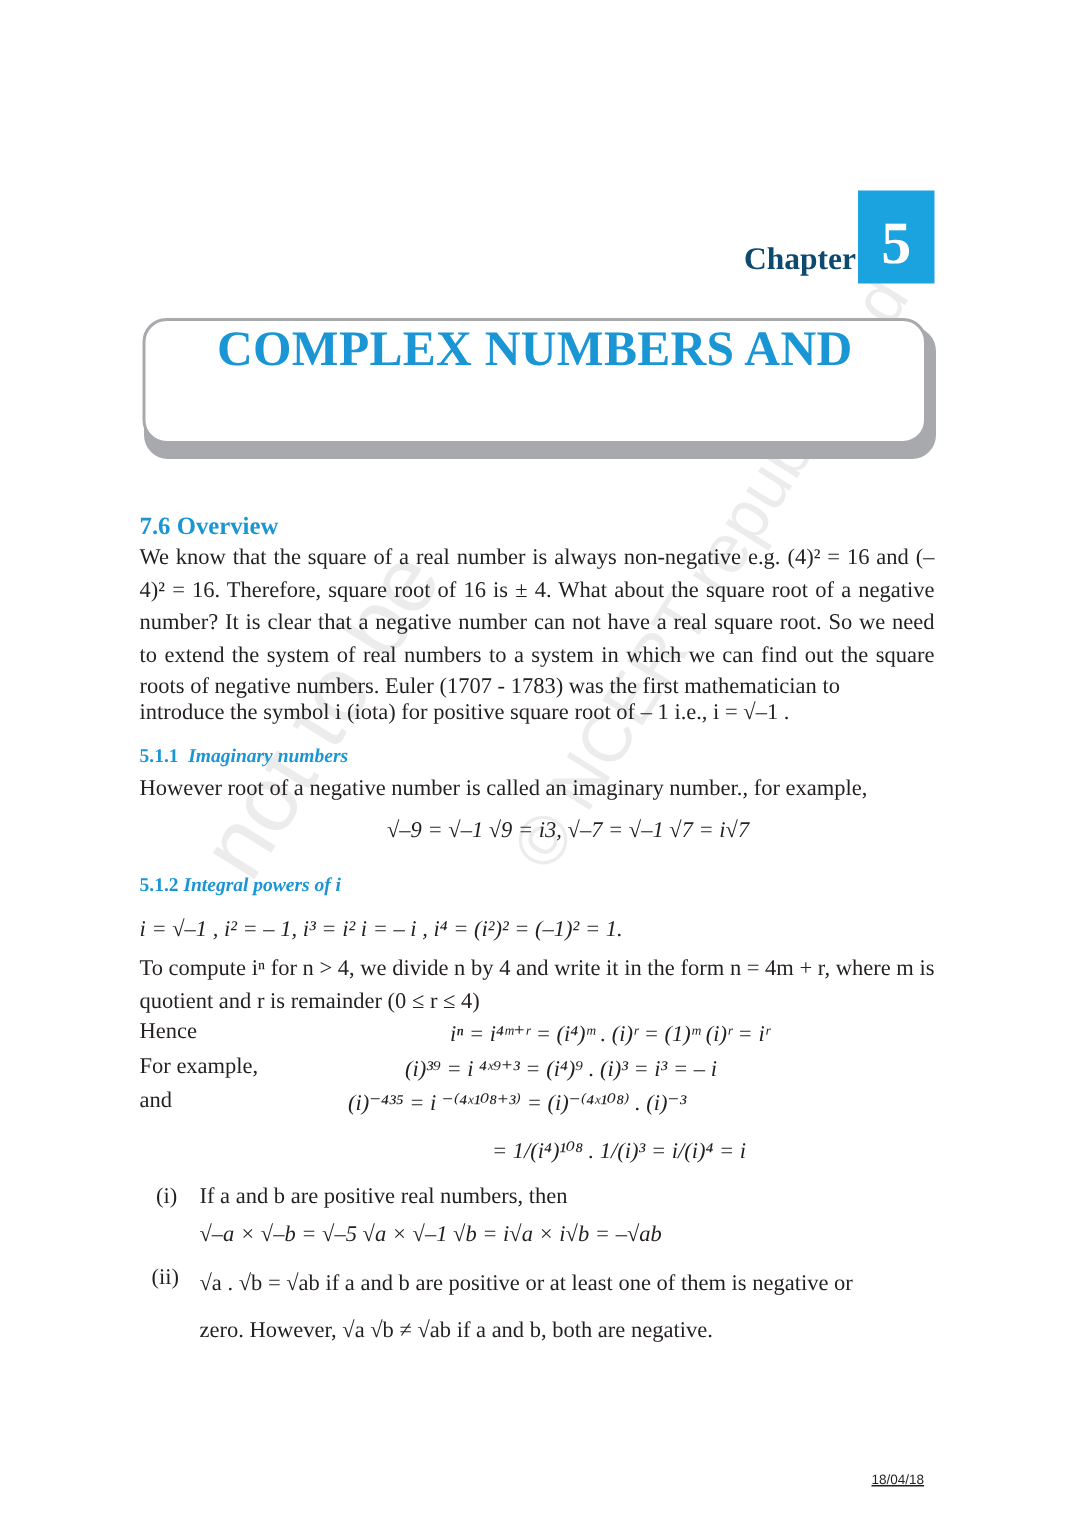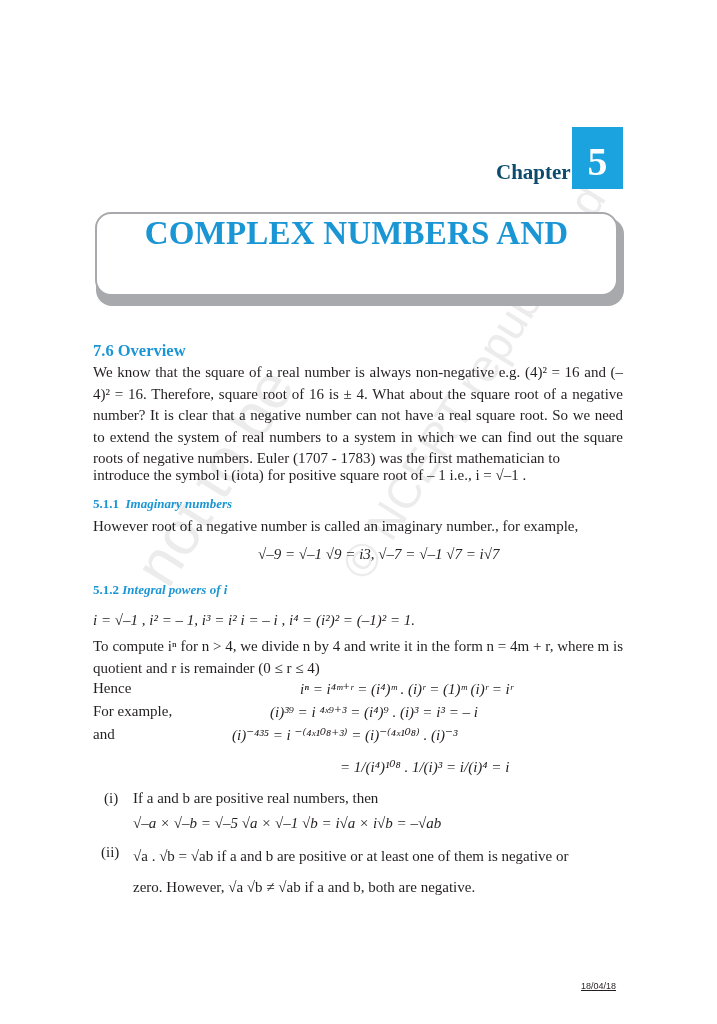--- a/index.html
+++ b/index.html
@@ -56,21 +56,21 @@
 </div>
 <div class="abs line math" style="top:612px;">i = √–1 , i² = – 1, i³ = i² i = – i , i⁴ = (i²)² = (–1)² = 1.</div>
 <div class="abs para" style="top:636px;">To compute iⁿ for n &gt; 4, we divide n by 4 and write it in the form n = 4m + r, where m is quotient and r is remainder (0 ≤ r ≤ 4)</div>
 
 <div class="abs line" style="top:680px;">Hence</div>
 <div class="abs line math" style="left:300px; top:680px;">iⁿ = i⁴ᵐ⁺ʳ = (i⁴)ᵐ . (i)ʳ = (1)ᵐ (i)ʳ = iʳ</div>
 <div class="abs line" style="top:703px;">For example,</div>
 <div class="abs line math" style="left:270px; top:703px;">(i)³⁹ = i ⁴ˣ⁹⁺³ = (i⁴)⁹ . (i)³ = i³ = – i</div>
 <div class="abs line" style="top:726px;">and</div>
 <div class="abs line math" style="left:232px; top:726px;">(i)⁻⁴³⁵ = i ⁻⁽⁴ˣ¹⁰⁸⁺³⁾ = (i)⁻⁽⁴ˣ¹⁰⁸⁾ . (i)⁻³</div>
-<div class="abs line math" style="left:340px; top:758px;">= 1/(i⁴)¹⁰⁸ . 1/(i)³ = i/(i)⁴ = i</div>
+<div class="abs line math" style="left:328px; top:758px;">= 1/(i⁴)¹⁰⁸ . 1/(i)³ = i/(i)⁴ = i</div>
 
 <div class="abs line" style="left:104px; top:790px;">(i)</div>
 <div class="abs line" style="left:133px; top:790px;">If a and b are positive real numbers, then</div>
 <div class="abs line math" style="left:133px; top:815px;">√–a × √–b = √–5 √a × √–1 √b = i√a × i√b = –√ab</div>
 
 <div class="abs line" style="left:101px; top:844px;">(ii)</div>
 <div class="abs line" style="left:133px; top:848px;">√a . √b = √ab if a and b are positive or at least one of them is negative or</div>
 <div class="abs line" style="left:133px; top:879px;">zero. However, √a √b ≠ √ab if a and b, both are negative.</div>
 
 <div class="abs date">18/04/18</div>

